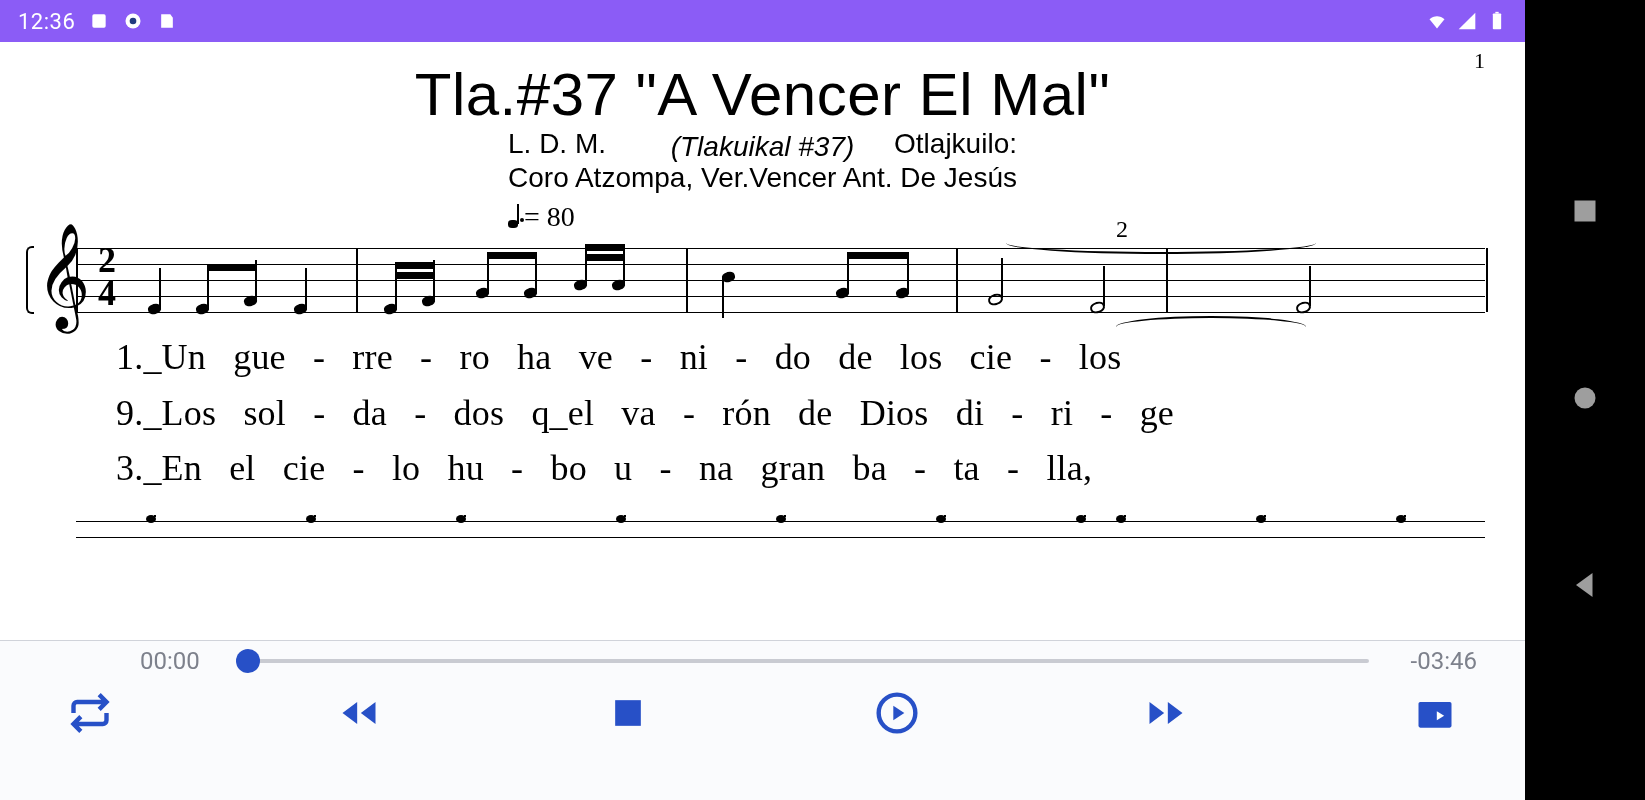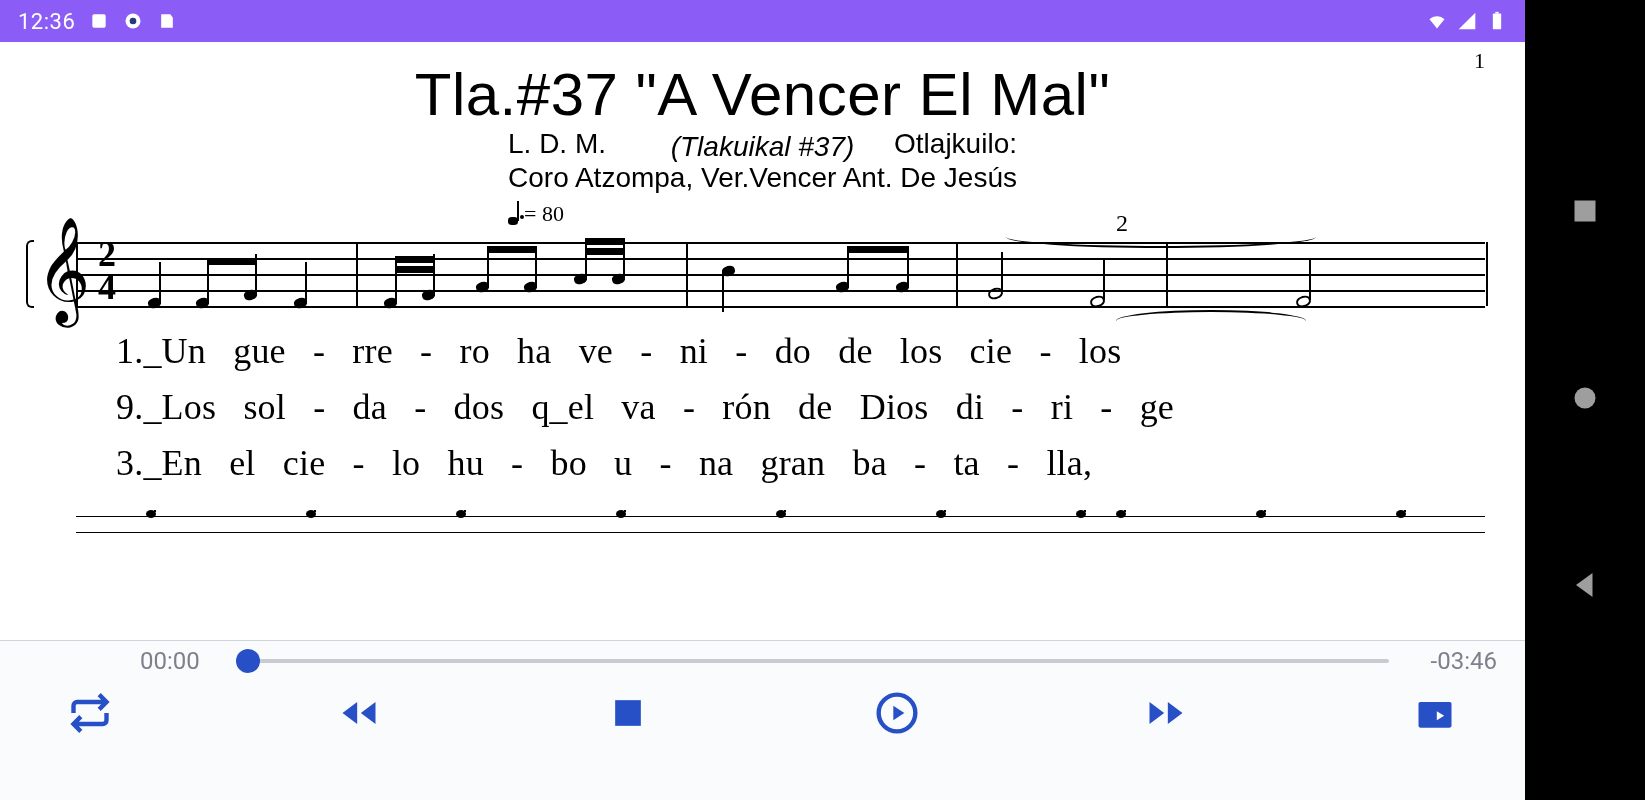--- a/index.html
+++ b/index.html
@@ -92,21 +92,21 @@
     margin-top: -36px;
     padding: 0 6px;
   }
   .meta-left { text-align: left; }
   .meta-right { text-align: right; }
   .tempo {
     display: flex;
     align-items: center;
     gap: 0;
     margin-top: 6px;
-    font-size: 22px;
+    font-size: 28px;
     font-family: Georgia, serif;
   }
   .tempo-note {
     display: inline-block;
     position: relative;
     width: 14px; height: 28px;
   }
   .tempo-note::before {
     content:"";
     position:absolute;
@@ -250,21 +250,21 @@
   .track-label {
     text-align: center;
     color: #707580;
     font-size: 26px;
     margin-top: 4px;
   }
   .seek {
     display:flex;
     align-items:center;
     gap: 18px;
-    padding: 6px 28px 0 140px;
+    padding: 6px 48px 0 140px;
   }
   .time {
     color:#7d818c;
     font-size: 24px;
     width: 90px;
   }
   .time.right { text-align:right; }
   .bar {
     flex:1;
     height: 4px;

